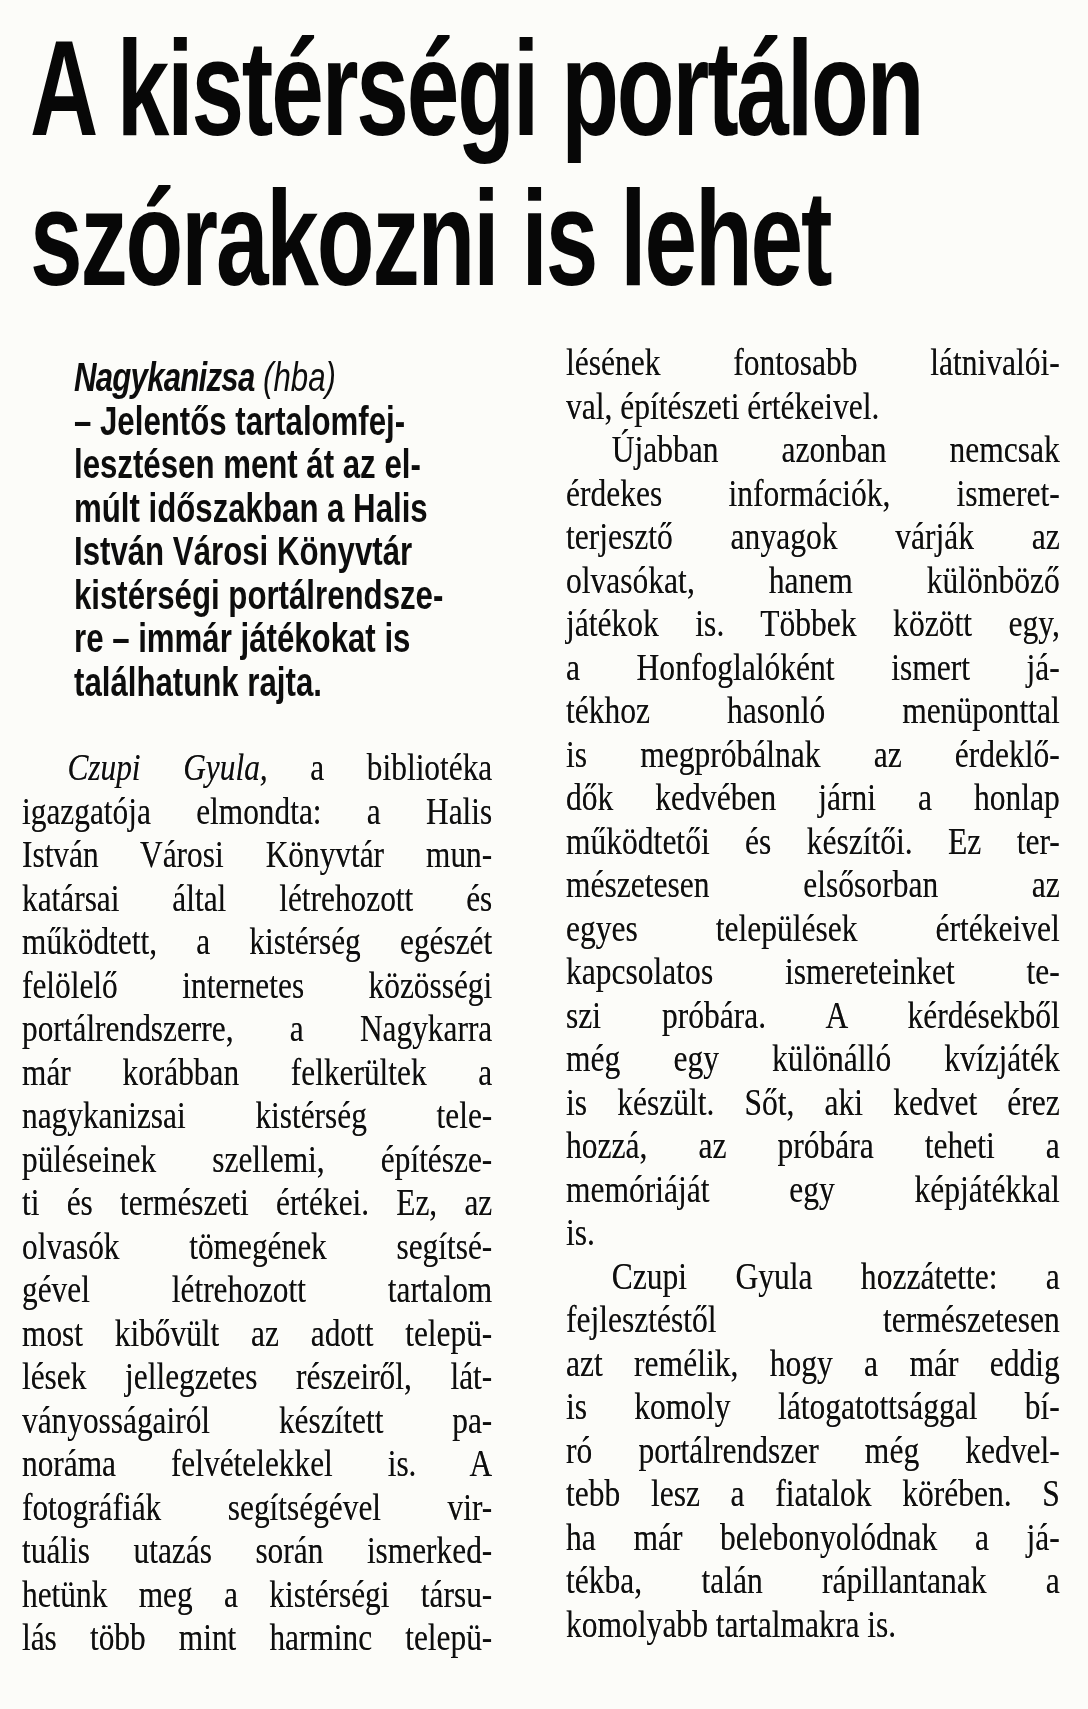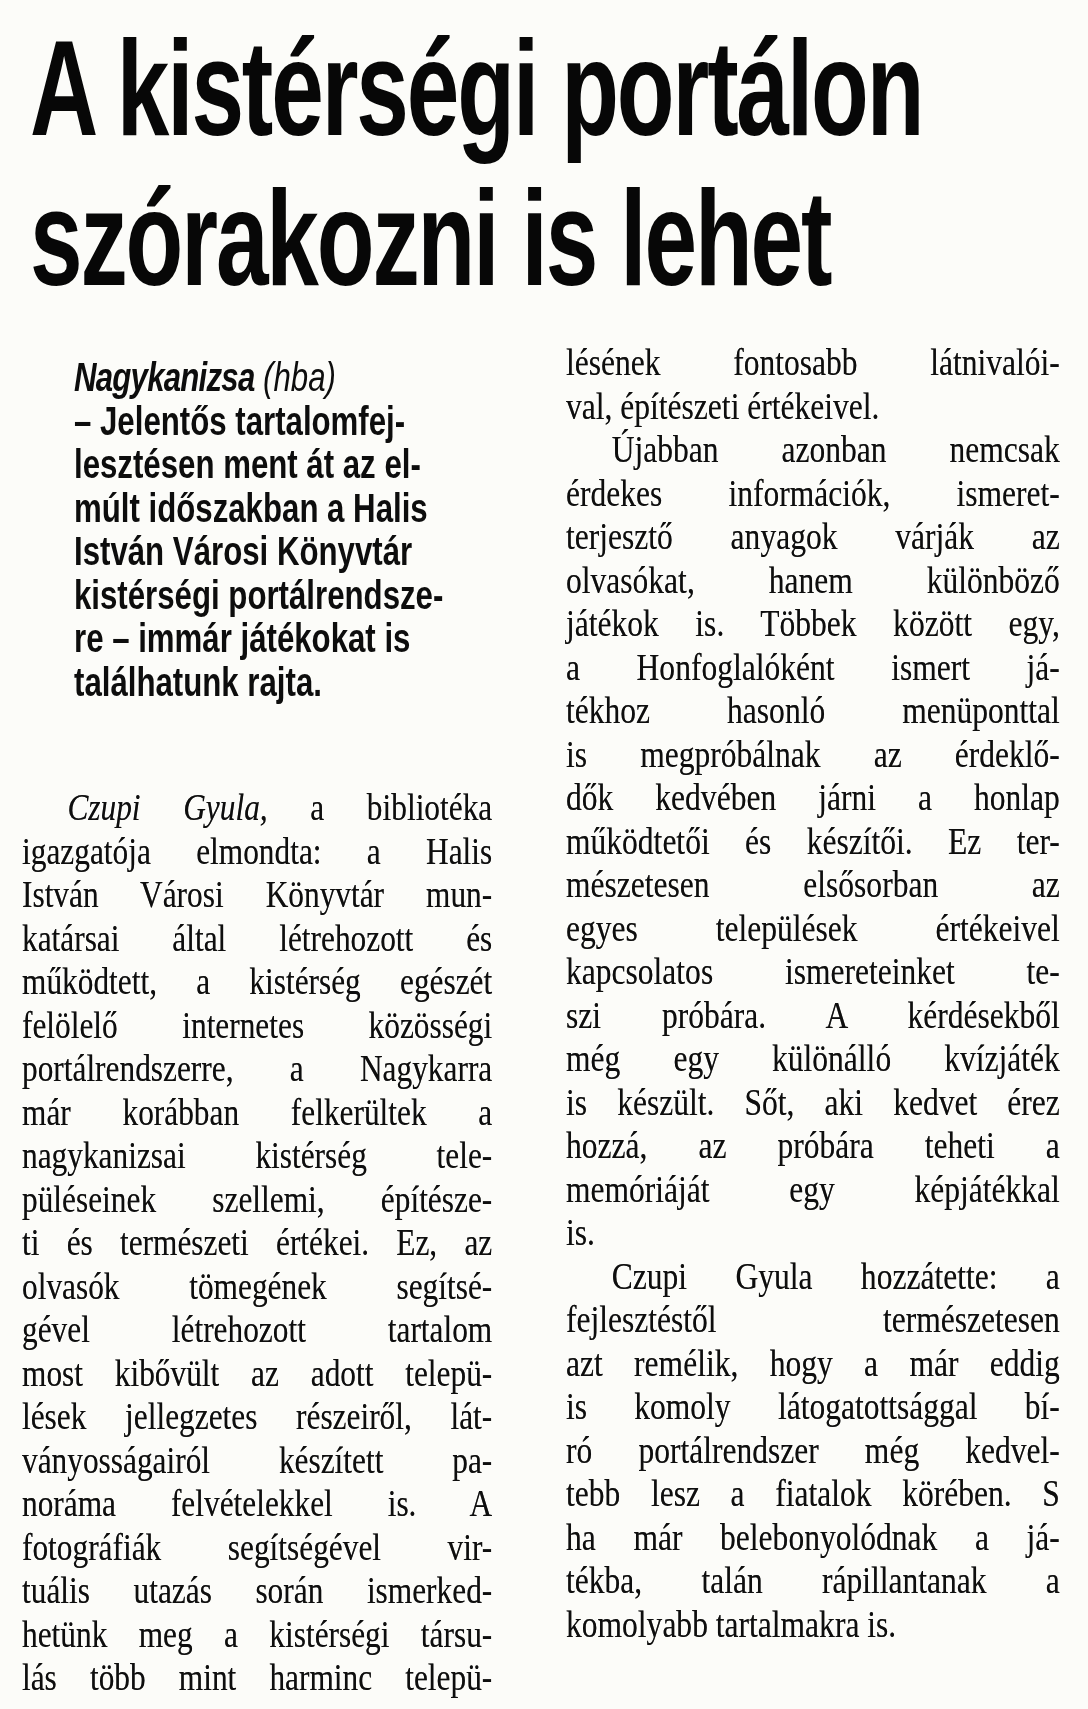--- a/index.html
+++ b/index.html
@@ -34,21 +34,21 @@
     font-size:40px;
     line-height:43.5px;
     color:#0d0d0d;
   }
   .lead-line{text-align:left;white-space:nowrap;}
   .dateline{font-style:italic;}
   .dl-place{font-weight:bold;letter-spacing:-1px;}
   .dl-credit{font-weight:normal;}
   
   .col{position:absolute;}
-  .col-left{left:22px;top:786px;}
+  .col-left{left:22px;top:746px;}
   .col-right{left:566px;top:341px;}
   .col-inner{
     transform-origin:left top;
     font-family:"Liberation Serif",serif;
     font-size:38px;
     line-height:43.5px;
     color:#0e0e0e;
     text-shadow:0 0 0.5px rgba(0,0,0,.55);
   }
   .col-left .col-inner{width:570px;transform:scaleX(0.825);}

